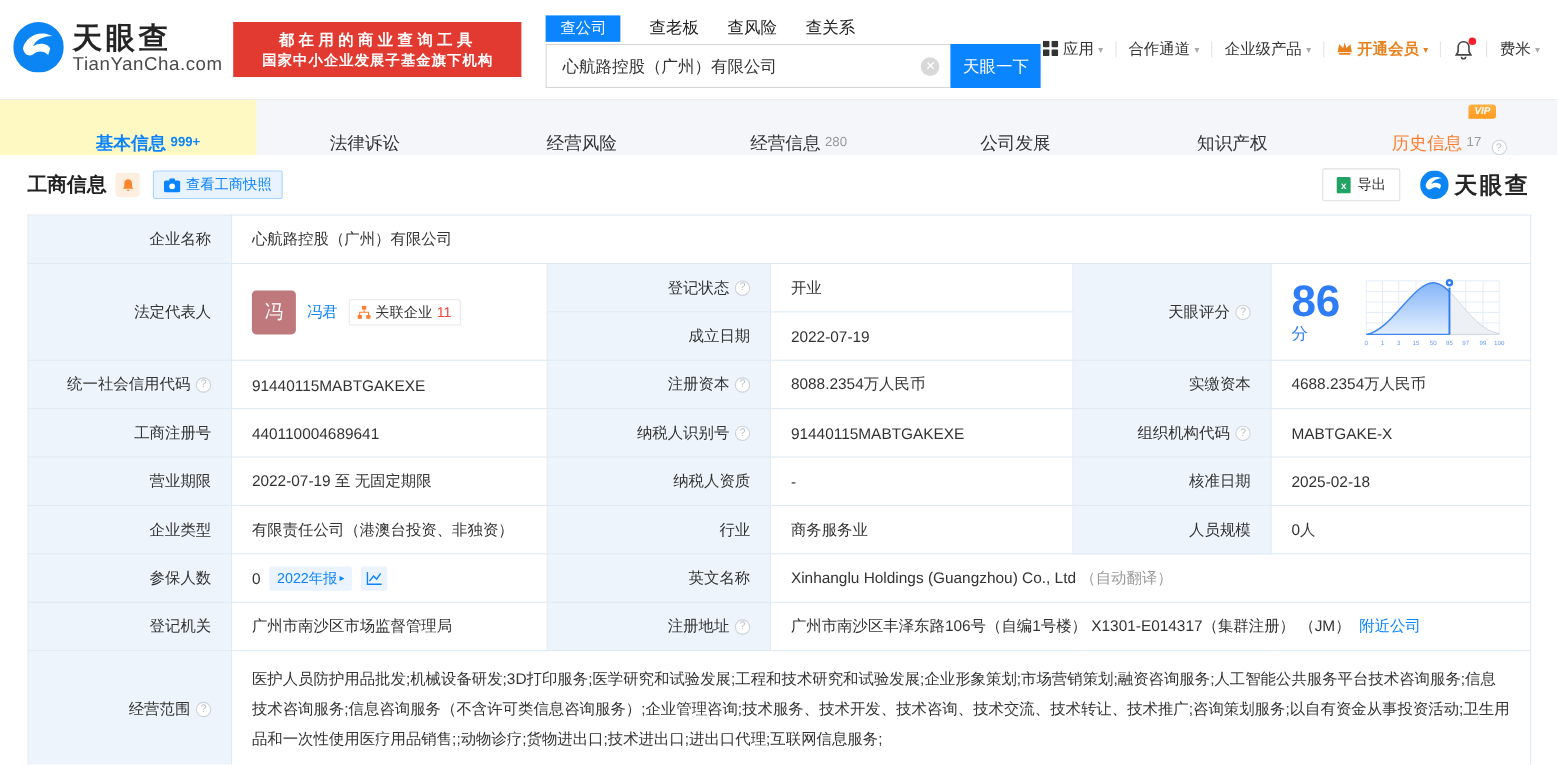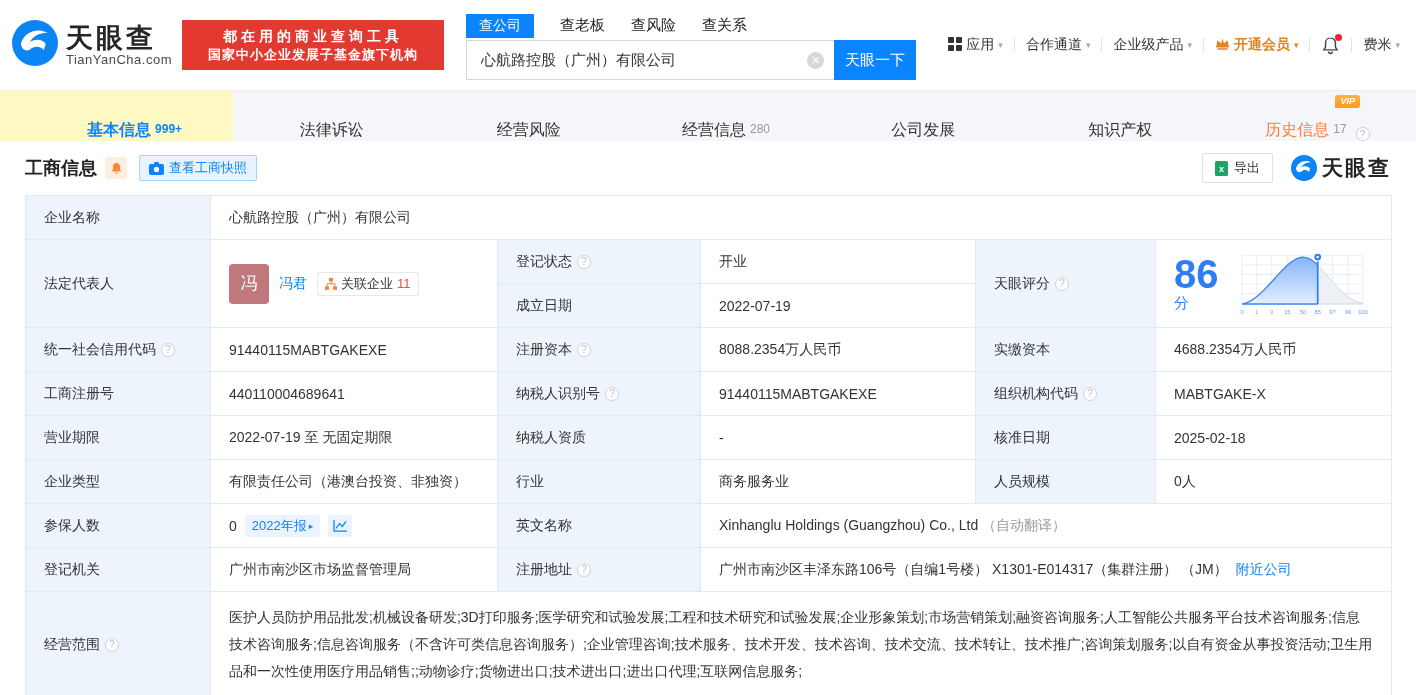--- a/index.html
+++ b/index.html
@@ -3,21 +3,21 @@
 <meta charset="utf-8">
 <style>
   * { box-sizing: border-box; margin: 0; padding: 0; }
   html,body { width:1416px; height:695px; overflow:hidden; background:#fff;
     font-family:"Liberation Sans","DejaVu Sans",sans-serif; color:#333; }
 
   
   .header { height:90px; display:flex; align-items:center; padding:0 16px 0 12px; background:#fff; }
   .logo { display:flex; align-items:center; gap:8px; }
   .logo-text .logo-name { font-size:27px; font-weight:bold; color:#252525; letter-spacing:3px; line-height:28px; }
-  .logo-text .logo-domain { font-size:13px; color:#4a4a4a; letter-spacing:.5px; }
+  .logo-text .logo-domain { font-size:17px; color:#4a4a4a; letter-spacing:.5px; }
   .banner { margin-left:10px; width:262px; height:50px; background:#e23a30; color:#fff;
     display:flex; flex-direction:column; justify-content:center; align-items:center; }
   .banner .b1 { font-size:14px; font-weight:bold; letter-spacing:4px; line-height:20px; }
   .banner .b2 { font-size:13px; font-weight:bold; letter-spacing:1px; line-height:18px; }
 
   .search-wrap { margin-left:22px; width:450px; }
   .search-tabs { display:flex; align-items:flex-end; gap:26px; height:28px; }
   .stab { font-size:15px; color:#222; cursor:pointer; padding:3px 0; }
   .stab.active { background:#0b84ff; color:#fff; padding:3px 13px; font-size:14px; }
   .search-row { display:flex; margin-top:2px; }
@@ -59,21 +59,21 @@
   .export-btn { height:30px; display:flex; align-items:center; gap:6px; padding:0 12px; background:#fff;
     border:1px solid #e0e0e0; border-radius:2px; font-size:13px; color:#333; cursor:pointer; }
   .wm { display:flex; align-items:center; gap:5px; }
   .wm-text { font-size:21px; font-weight:bold; color:#252525; letter-spacing:2px; }
 
   
   .tbl-wrap { padding:0 25px; }
   table.info { width:1366px; border-collapse:collapse; table-layout:fixed; font-size:14px; }
   table.info td { border:1px solid #dfeaf4; padding:0 18px; height:44px; vertical-align:middle; }
   td.lbl { background:#eef4fb; color:#333; }
-  td.lbl .lblin { display:flex; align-items:center; }
+  td.lbl .lblin { display:flex; align-items:center;justify-content:flex-end; }
   td.val { background:#fff; color:#333; }
   .green { color:#00a843; }
   .link { color:#0b84ff; cursor:pointer; }
   .gray { color:#9b9b9b; }
 
   .rep-cell { display:flex; align-items:center; gap:10px; }
   .avatar { width:40px; height:40px; border-radius:4px; background:#bf797d; color:#fff; font-size:17px;
     display:flex; align-items:center; justify-content:center; flex:none; cursor:pointer; }
   .rel-badge { display:flex; align-items:center; gap:4px; border:1px solid #e8e8e8; border-radius:2px;
     padding:2px 7px; background:#fff; cursor:pointer; font-size:13px; }

